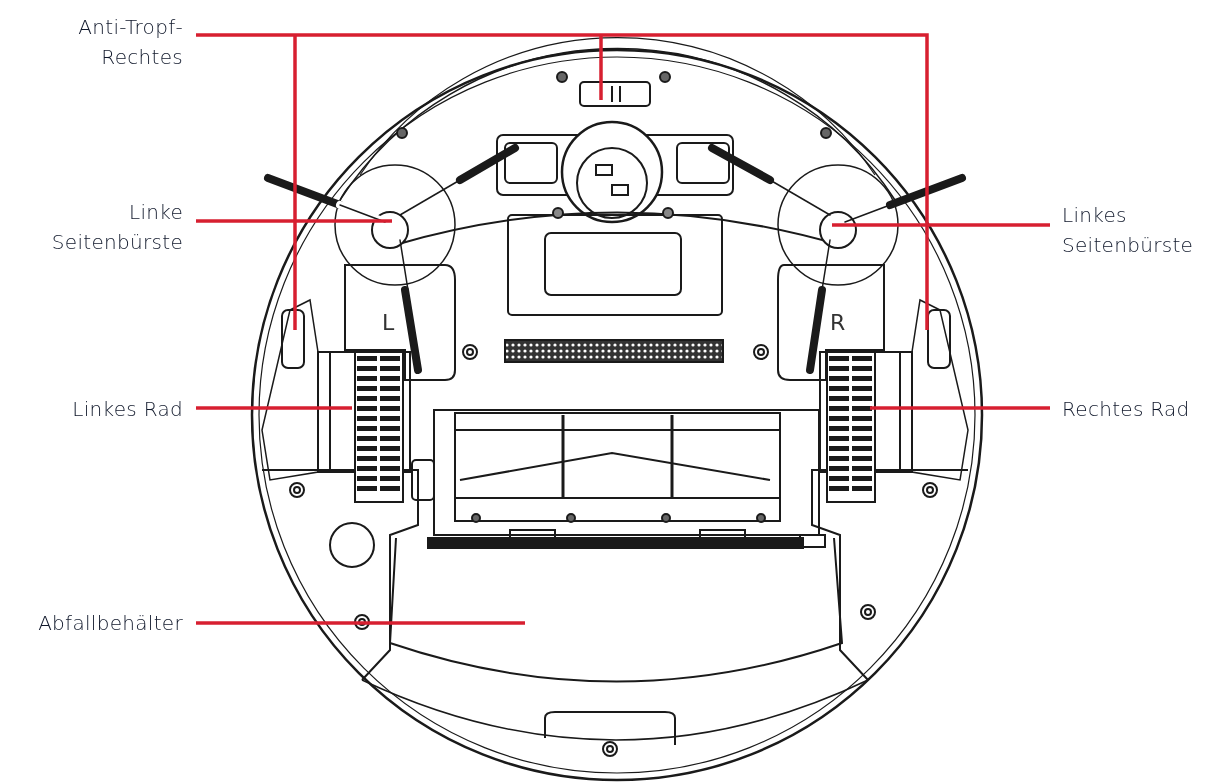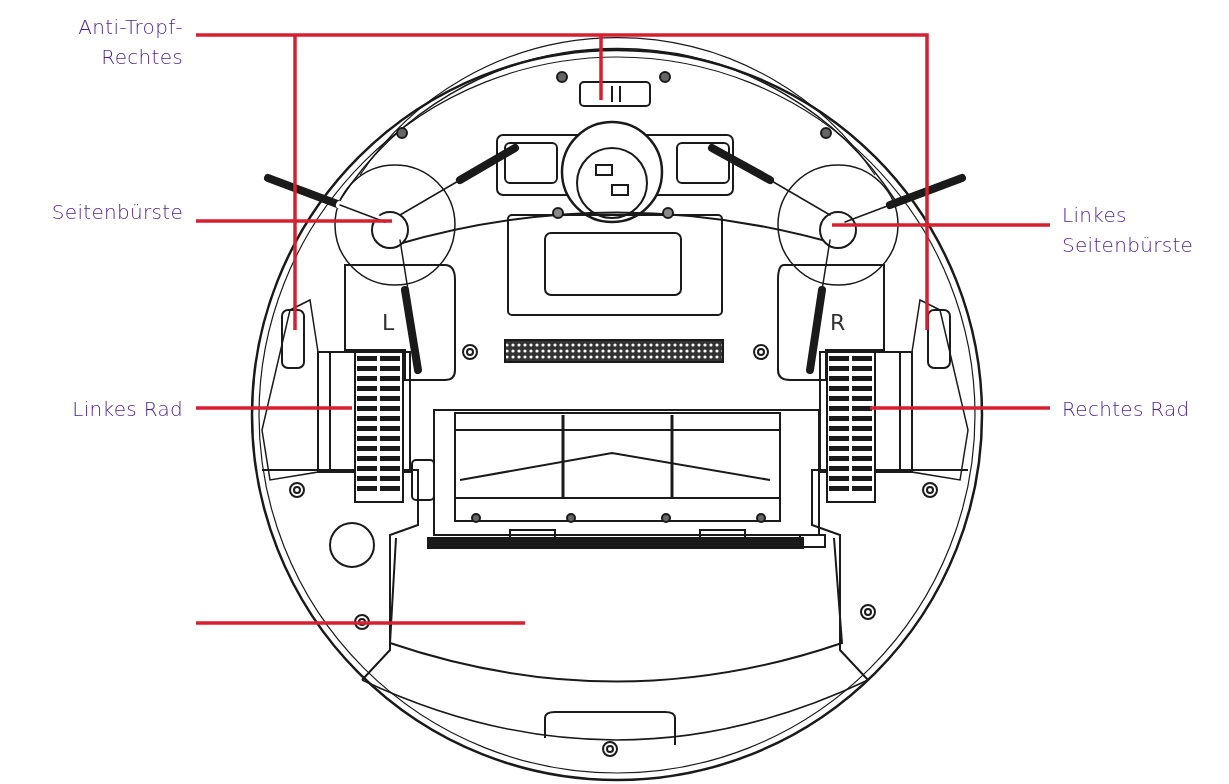--- a/index.html
+++ b/index.html
@@ -1,20 +1,20 @@
 <!DOCTYPE html>
 <html><head>
 <meta charset="utf-8">
 <style>
   html, body { margin: 0; padding: 0; background: #ffffff; }
   body { width: 1229px; height: 784px; position: relative; overflow: hidden;
          font-family: "DejaVu Sans", sans-serif; }
   #stage { position: absolute; left: 0; top: 0; width: 1229px; height: 784px; }
   .label { position: absolute; font-family: "DejaVu Sans", sans-serif; font-size: 20px;
-           color: #4c1d95; line-height: 30px; font-weight: 300; letter-spacing: 0.3px; white-space: nowrap; }
+           color: #0f172a; line-height: 30px; font-weight: 300; letter-spacing: 0.3px; white-space: nowrap; }
   .label.right { text-align: right; }
   .label.left { text-align: left; }
   .label span { display: block; }
   svg { position: absolute; left: 0; top: 0; }
 </style>
 </head>
 <body>
 
 <div id="stage">
 
@@ -214,27 +214,31 @@
       <line x1="196" y1="623" x2="525" y2="623"></line>
     </g>
   </svg>
 
   <div class="label right" style="right: 1046px; top: 12px;">
     <span>Anti-Tropf-</span>
     <span>Rechtes</span>
   </div>
 
   <div class="label right" style="right: 1046px; top: 197px;">
+    <span>Linke</span>
     <span>Seitenbürste</span>
   </div>
 
   <div class="label right" style="right: 1046px; top: 394px; text-align: center;">
     <span>Linkes Rad</span>
   </div>
 
+  <div class="label right" style="right: 1046px; top: 608px;">
+    <span>Abfallbehälter</span>
+  </div>
 
   <div class="label left" style="left: 1062px; top: 200px;">
     <span>Linkes</span>
     <span>Seitenbürste</span>
   </div>
 
   <div class="label left" style="left: 1062px; top: 394px;">
     <span>Rechtes Rad</span>
   </div>
 </div>

